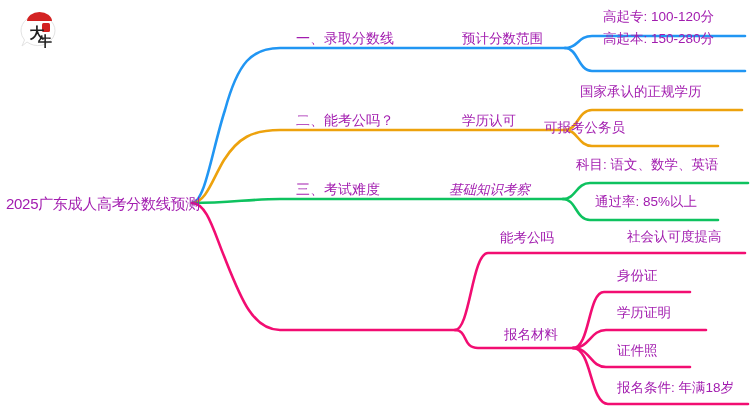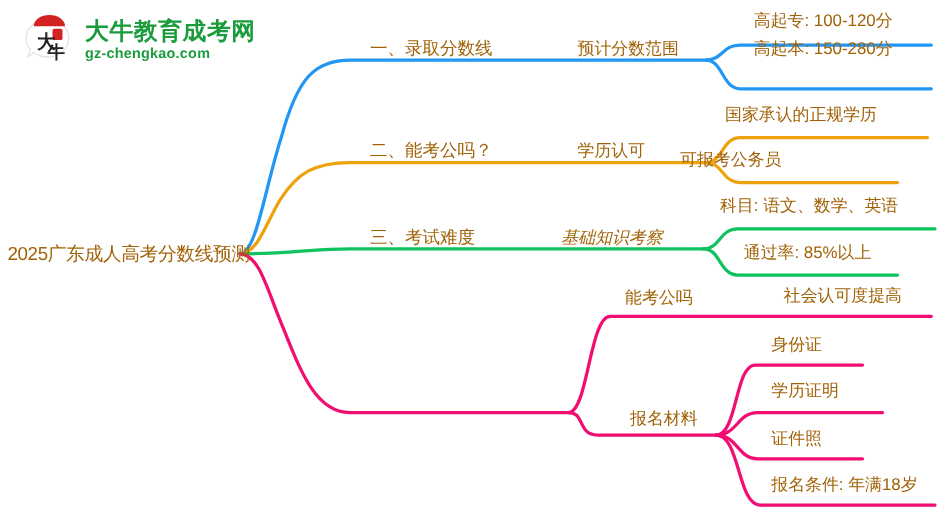--- a/index.html
+++ b/index.html
@@ -59,21 +59,21 @@
   #map-svg {
     position: absolute;
     left: 0;
     top: 0;
     width: 750px;
     height: 410px;
   }
   .node-label {
     position: absolute;
     white-space: nowrap;
-    color: #a16207;
+    color: #a21caf;
     font-family: "Liberation Sans", "DejaVu Sans", sans-serif;
     line-height: 1;
   }
   .root-label {
     font-size: 15px;
     letter-spacing: -0.3px;
   }
   .lvl1-label {
     font-size: 14px;
   }
@@ -91,24 +91,20 @@
 
   <div id="logo">
     <div class="logo-mark">
       <svg width="42" height="42" viewBox="0 0 42 42">
         <path d="M3,19 a17,15 0 1,1 6,11 L4,34 L6.5,28 A16,15 0 0,1 3,19 Z" fill="#ffffff" stroke="#e3e3e3" stroke-width="1"></path>
         <path d="M9,9 a12.5,9 0 0,1 25,0 z" fill="#d32222"></path>
         <rect x="24" y="11" width="8" height="9" rx="1.5" fill="#d32222"></rect>
         <text x="19" y="26" font-family="'Liberation Sans',sans-serif" font-size="15" font-weight="bold" fill="#222" text-anchor="middle">大</text>
         <text x="27" y="34" font-family="'Liberation Sans',sans-serif" font-size="14" font-weight="bold" fill="#222" text-anchor="middle">牛</text>
       </svg>
-    </div>
-    <div class="logo-text-block">
-      <div class="logo-name">大牛教育成考网</div>
-      <div class="logo-url">gz-chengkao.com</div>
     </div>
   </div>
 
   <svg id="map-svg" viewBox="0 0 750 410">
 
     <g>
       <path d="M192,203 C205,203 212,150 225,110 C238,62 252,48 280,48 L565,48" fill="none" stroke="#2196f3" stroke-width="2.6" stroke-linecap="round"></path>
       <path d="M565,48 C578,48 578,36 592,36 L745,36" fill="none" stroke="#2196f3" stroke-width="2.6" stroke-linecap="round"></path>
       <path d="M565,48 C578,48 578,71 592,71 L745,71" fill="none" stroke="#2196f3" stroke-width="2.6" stroke-linecap="round"></path>
     </g>

